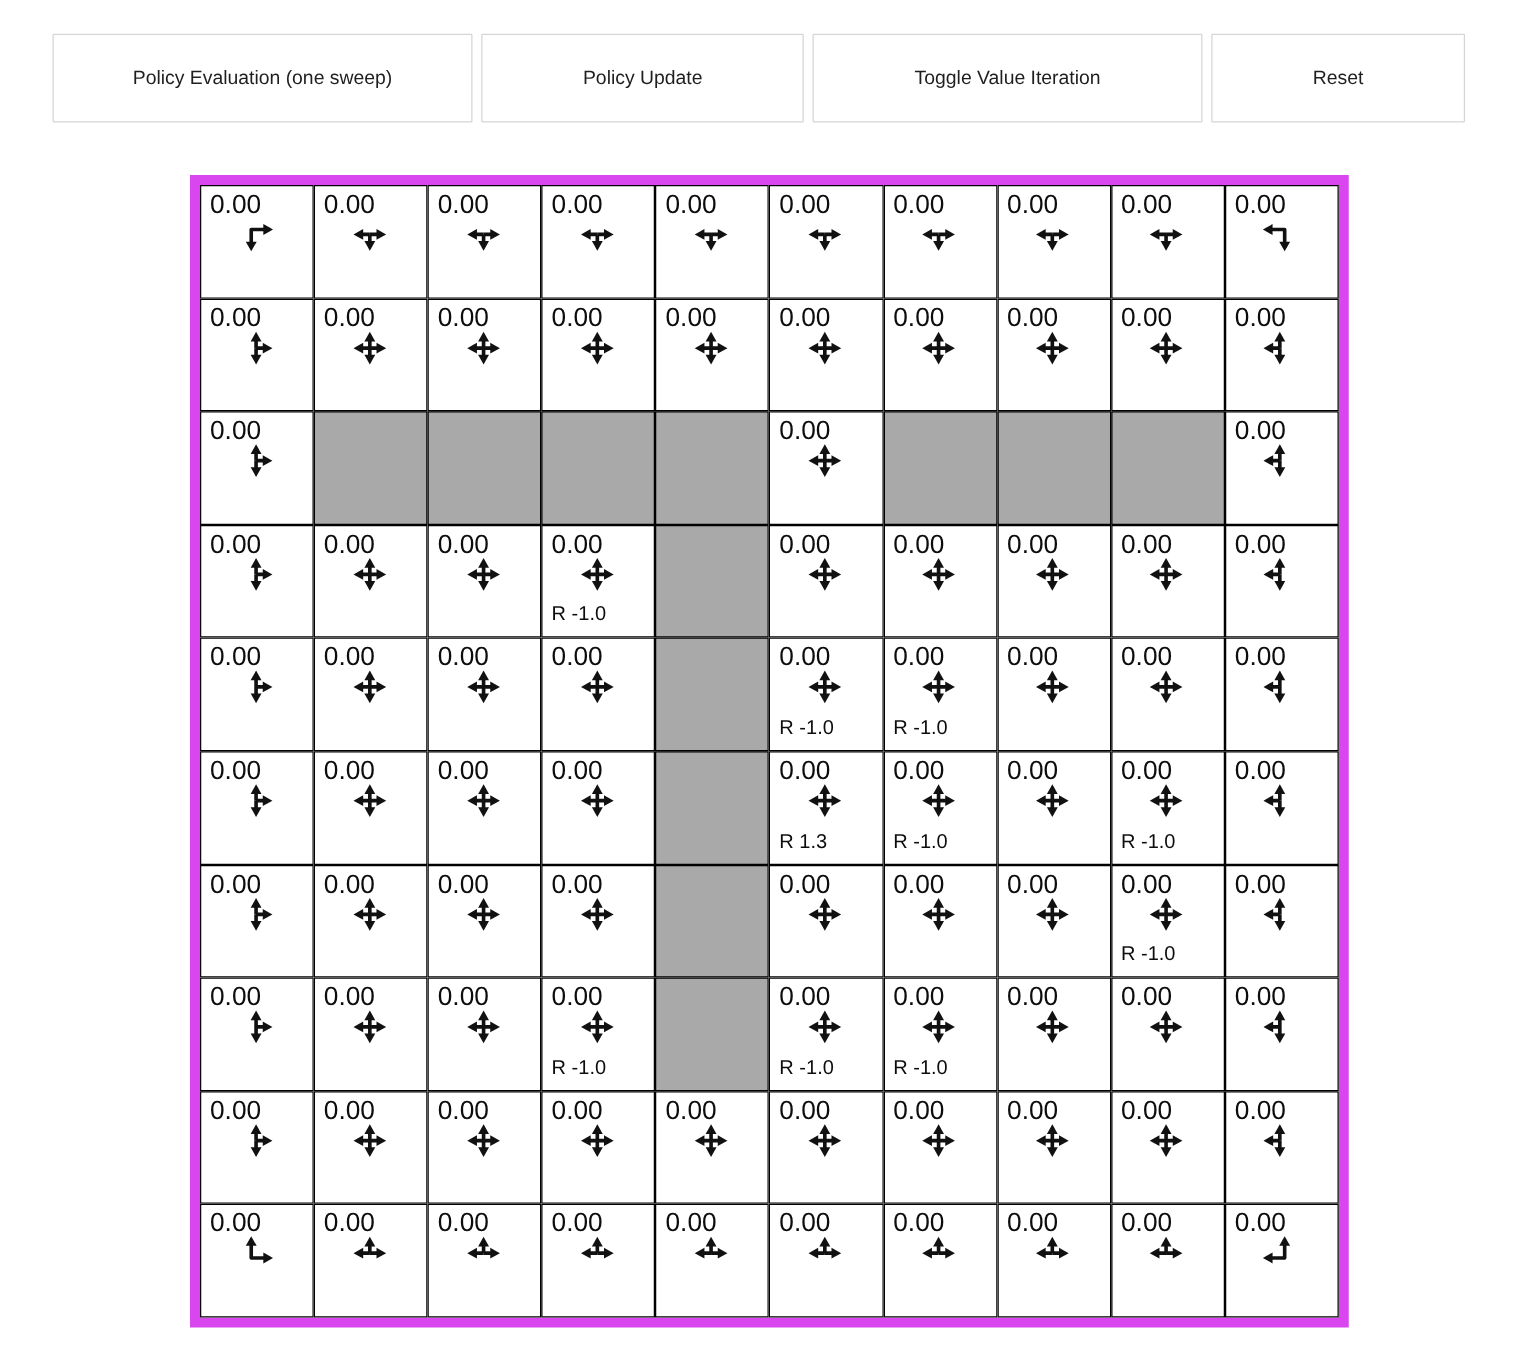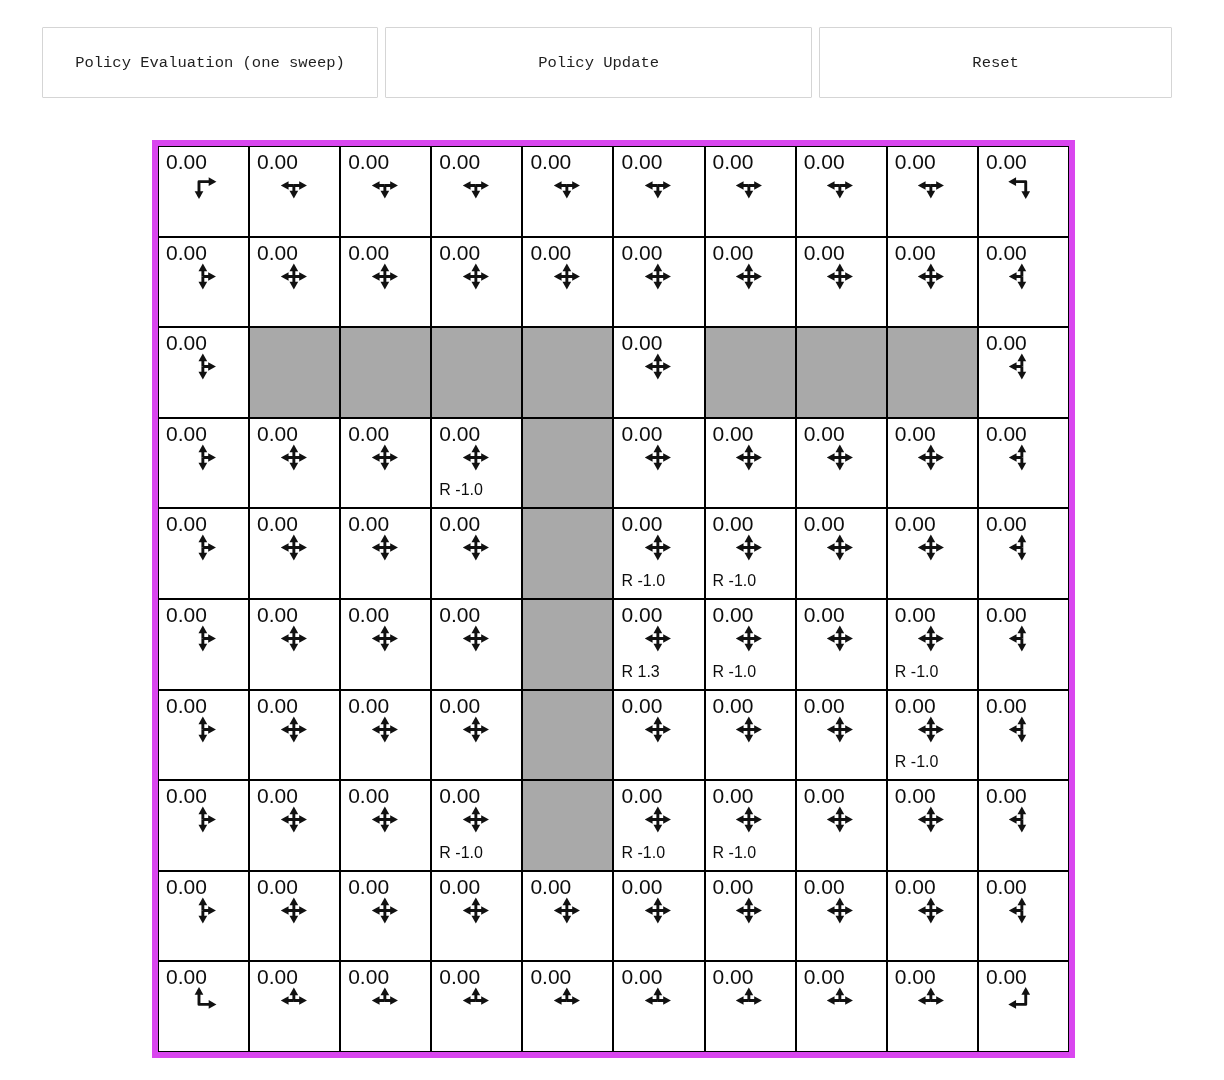--- a/index.html
+++ b/index.html
@@ -7,28 +7,28 @@
     width:1224px;height:1080px;position:relative;overflow:hidden;
     background:#ffffff;
     font-family:"Liberation Sans","DejaVu Sans",sans-serif;
   }
   .toolbar{
     position:absolute;left:42px;top:27px;width:1130px;height:71px;
     display:flex;gap:7px;
   }
   .btn{
     background:#ffffff;border:1px solid #d5d5d5;border-radius:1px;
-    color:#1f1f1f;font-size:15.5px;font-family:Liberation Mono, monospace;
+    color:#1f1f1f;font-size:15.5px;font-family:Liberation Sans, sans-serif;
     display:flex;align-items:center;justify-content:center;
     flex:1 1 auto;cursor:pointer;padding:0;
   }
   .btn.wide{flex:0 0 336px;}
   .grid{
     position:absolute;left:152px;top:140px;width:911px;height:906px;
-    border:6px solid #d946ef;background:#fff;
+    border:8px solid #d946ef;background:#fff;
     display:grid;grid-template-columns:repeat(10,1fr);grid-template-rows:repeat(10,1fr);
   }
   .cell{border:1px solid #000;position:relative;background:#fff;}
   .cell.wall{background:#a9a9a9;}
   .val{
     position:absolute;top:3px;left:7px;
     font-size:21px;line-height:24px;color:#0d0d0d;white-space:nowrap;
   }
   .glyph{
     position:absolute;top:23px;left:50%;transform:translateX(-52%);
@@ -39,20 +39,21 @@
     position:absolute;bottom:8px;left:7px;
     font-size:16px;color:#0d0d0d;white-space:nowrap;
   }
 </style>
 </head>
 <body>
 
 <div class="toolbar">
   <button class="btn wide">Policy Evaluation (one sweep)</button>
   <button class="btn">Policy Update</button>
+  <button class="btn">Toggle Value Iteration</button>
   <button class="btn">Reset</button>
 </div>
 
 <div class="grid">
     <div class="cell">
       <span class="val">0.00</span>
       <div class="glyph">
         <svg viewBox="-16 -16 32 32" width="31" height="31" xmlns="http://www.w3.org/2000/svg">
           <polyline fill="none" stroke="#111111" stroke-width="3" stroke-linejoin="round" points="-4,11 -4,-4 11,-4"></polyline>
           <polygon fill="#111111" points="-4,14 -8.5,6 0.5,6"></polygon>

